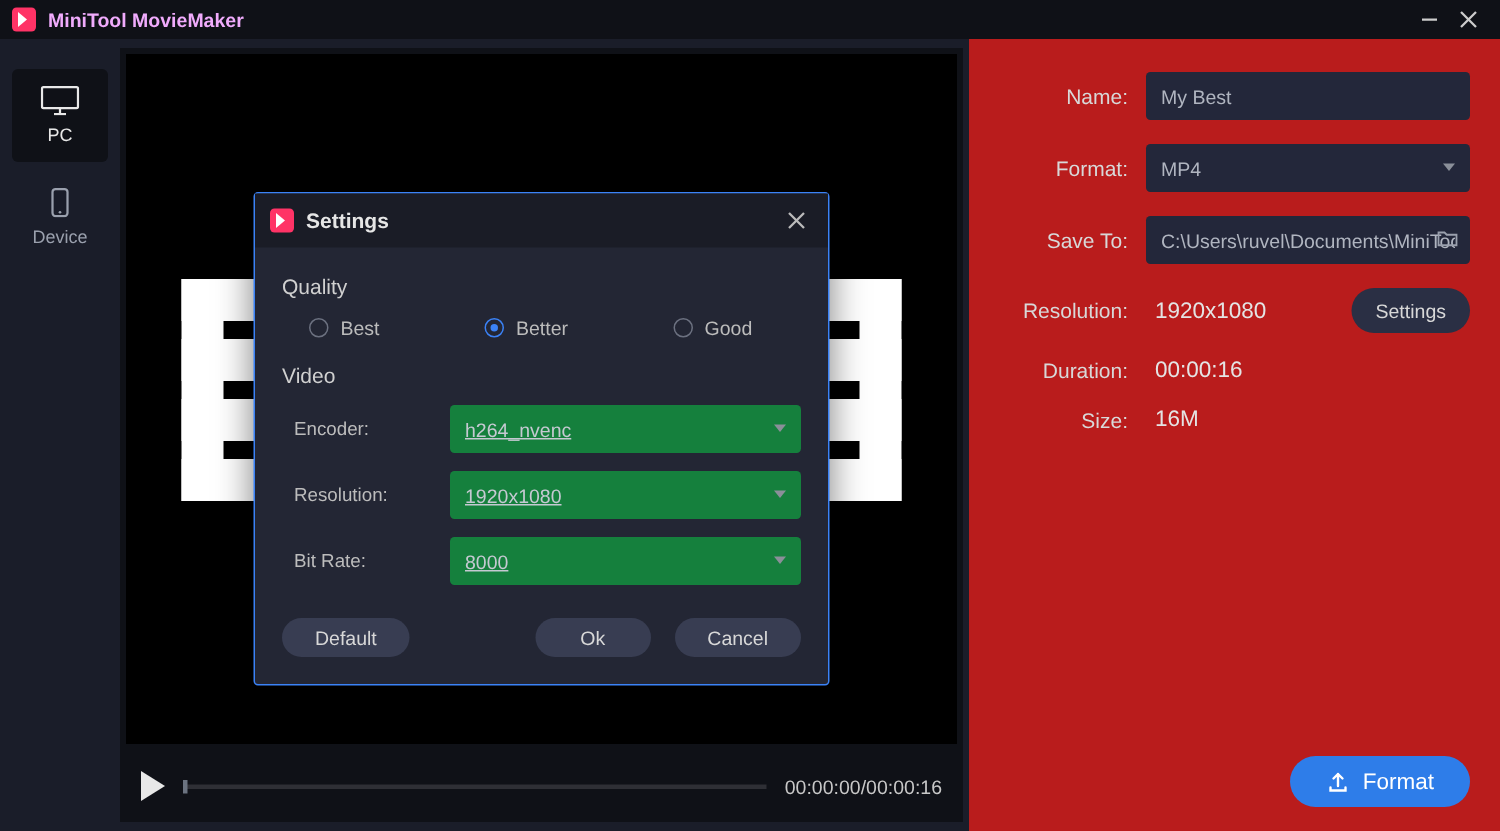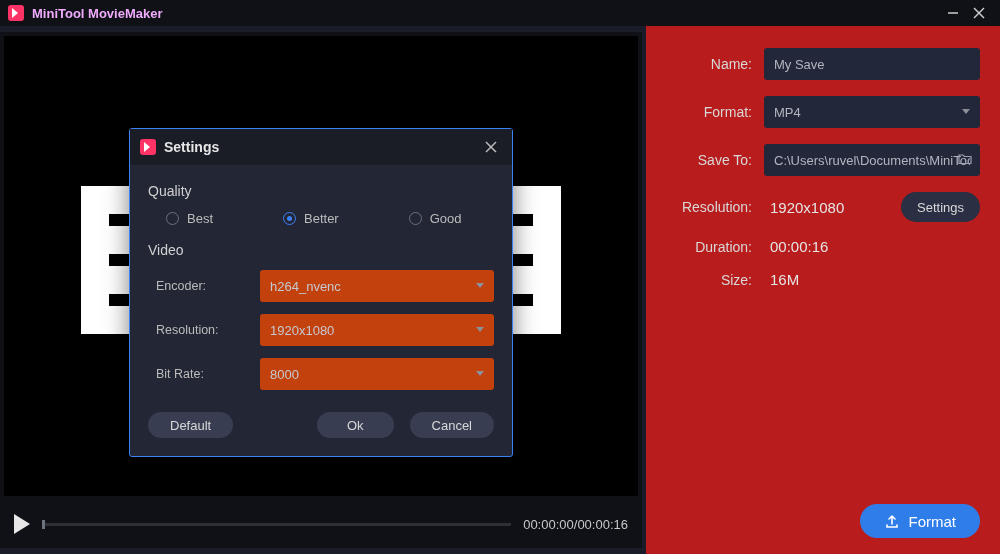--- a/index.html
+++ b/index.html
@@ -56,21 +56,21 @@
 .modal-head .close { width: 22px; height: 22px; display: flex; align-items: center; justify-content: center; color: #bbb; cursor: pointer; }
 .modal-body { padding: 12px 18px 18px 18px; }
 .m-section-title { font-size: 14px; color: #d0d0d0; margin: 6px 0 12px 0; }
 .radio-row { display: flex; align-items: center; gap: 70px; padding-left: 18px; margin-bottom: 16px; }
 .radio { display: flex; align-items: center; gap: 8px; font-size: 13px; color: #bcbcbc; cursor: pointer; }
 .radio .dot { width: 13px; height: 13px; border: 1.5px solid #6c7180; border-radius: 50%; position: relative; }
 .radio.active .dot { border-color: #3b82f6; }
 .radio.active .dot::after { content: ""; position: absolute; left: 2.5px; top: 2.5px; width: 5px; height: 5px; background: #3b82f6; border-radius: 50%; }
 .m-form-row { display: flex; align-items: center; margin-bottom: 12px; padding-left: 8px; }
 .m-form-row .lbl { width: 104px; font-size: 12.5px; color: #bcbcbc; }
-.m-form-row .sel { flex: 1; height: 32px; background: #c2410c; border-radius: 3px; padding: 0 10px; font-size: 13px; color: #c5c9d2; display: flex; align-items: center; position: relative; cursor: pointer; }
+.m-form-row .sel { flex: 1; height: 32px; background: #15803d; border-radius: 3px; padding: 0 10px; font-size: 13px; color: #c5c9d2; display: flex; align-items: center; position: relative; cursor: pointer; text-decoration: underline; }
 .m-form-row .sel::after { content: ""; position: absolute; right: 10px; top: 13px; border-left: 4px solid transparent; border-right: 4px solid transparent; border-top: 5px solid #8a8f99; }
 .m-buttons { display: flex; gap: 16px; margin-top: 22px; justify-content: flex-start; align-items: center; }
 .m-btn { height: 26px; padding: 0 22px; background: #383d52; border-radius: 13px; color: #d8d8d8; font-size: 13px; display: flex; align-items: center; cursor: pointer; }
 .m-buttons .right-group { margin-left: auto; display: flex; gap: 16px; }
 .m-btn.primary { padding: 0 30px; }
 </style>
 </head>
 <body>
 
 <div class="app">
@@ -87,20 +87,37 @@
     <div class="winbtn">
       <svg width="12" height="12" viewBox="0 0 12 12">
           <line x1="1" y1="1" x2="11" y2="11" stroke="#ccc" stroke-width="1.5"></line>
           <line x1="11" y1="1" x2="1" y2="11" stroke="#ccc" stroke-width="1.5"></line>
         </svg>
     </div>
   </div>
 
   <div class="body">
 
+    <div class="leftnav">
+      <div class="navitem active">
+        <svg viewBox="0 0 26 20">
+          <rect x="1" y="1" width="24" height="14" rx="1" fill="none" stroke="#e8e8e8" stroke-width="1.5"></rect>
+          <line x1="9" y1="19" x2="17" y2="19" stroke="#e8e8e8" stroke-width="1.5"></line>
+          <line x1="13" y1="15" x2="13" y2="19" stroke="#e8e8e8" stroke-width="1.5"></line>
+        </svg>
+        <span>PC</span>
+      </div>
+      <div class="navitem">
+        <svg viewBox="0 0 26 20">
+          <rect x="8" y="1" width="10" height="18" rx="2" fill="none" stroke="#9aa0ad" stroke-width="1.5"></rect>
+          <circle cx="13" cy="16.5" r="0.9" fill="#9aa0ad"></circle>
+        </svg>
+        <span>Device</span>
+      </div>
+    </div>
 
     <div class="preview">
       <div class="preview-canvas">
         <div class="video-art">
           <svg viewBox="0 0 520 280">
             <g fill="#fff">
 
               <rect x="20" y="60" width="200" height="28"></rect>
               <rect x="20" y="100" width="200" height="28"></rect>
               <rect x="20" y="140" width="200" height="28"></rect>
@@ -184,21 +201,21 @@
             </div>
           </div>
         </div>
       </div>
     </div>
 
     <div class="rightpanel">
       <div class="form-row">
         <div class="label">Name:</div>
         <div class="field">
-            <span>My Save</span>
+            <span>My Best</span>
           </div>
       </div>
       <div class="form-row">
         <div class="label">Format:</div>
         <div class="field select">
             <span>MP4</span>
           </div>
       </div>
       <div class="form-row">
         <div class="label">Save To:</div>

